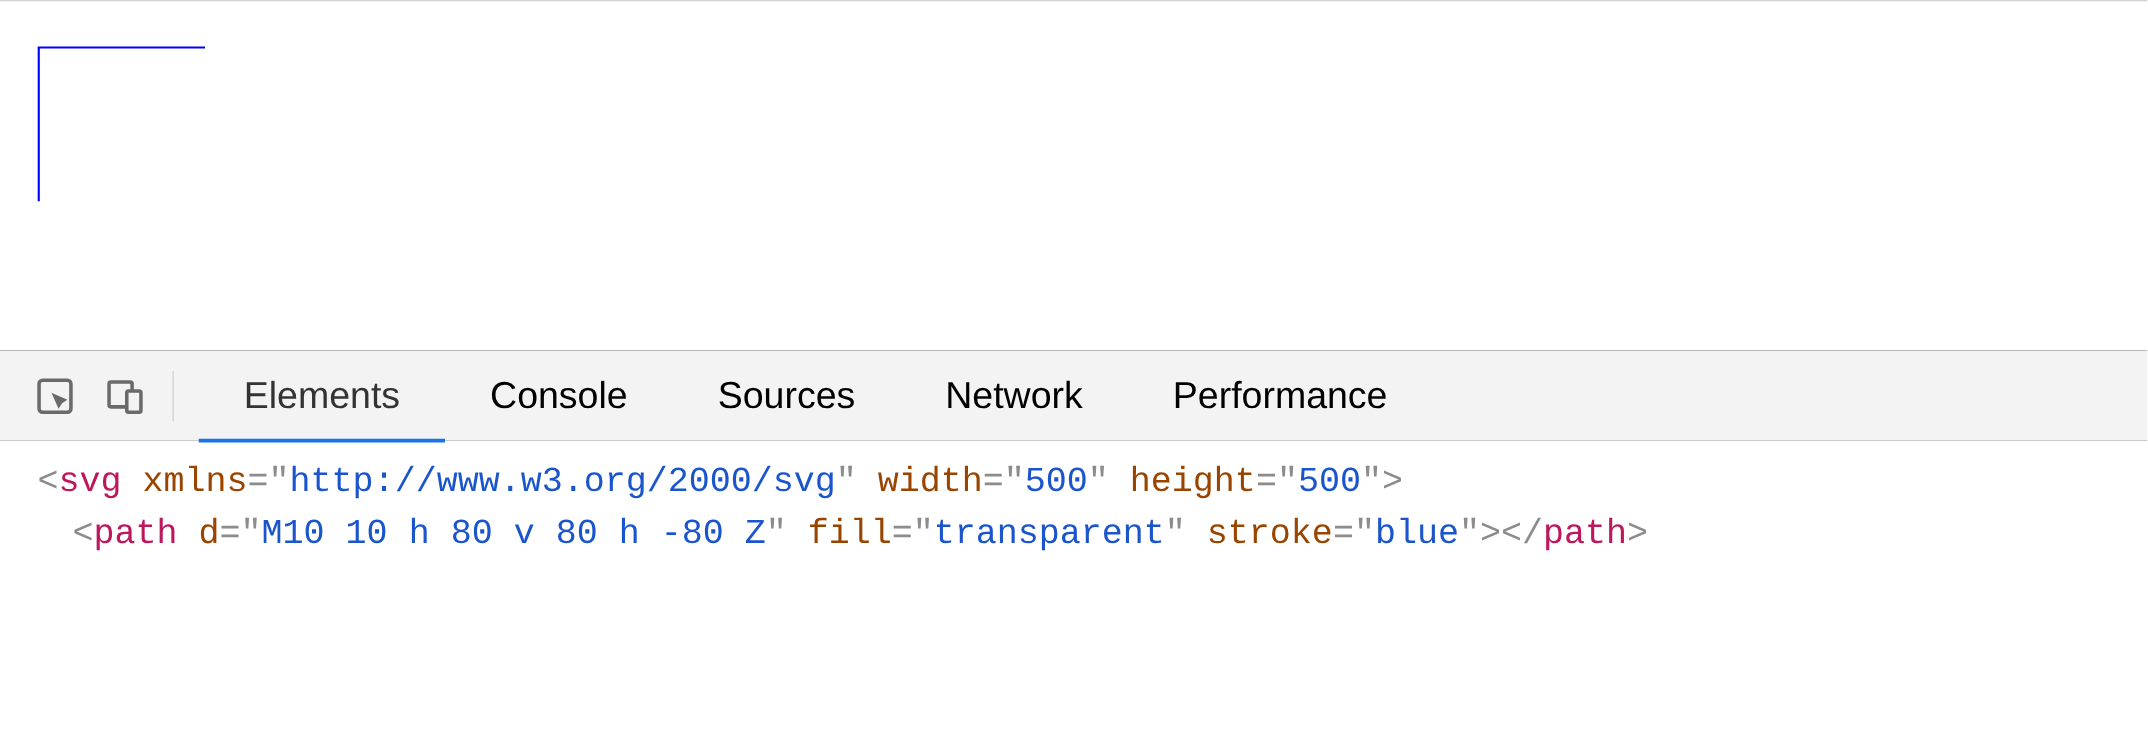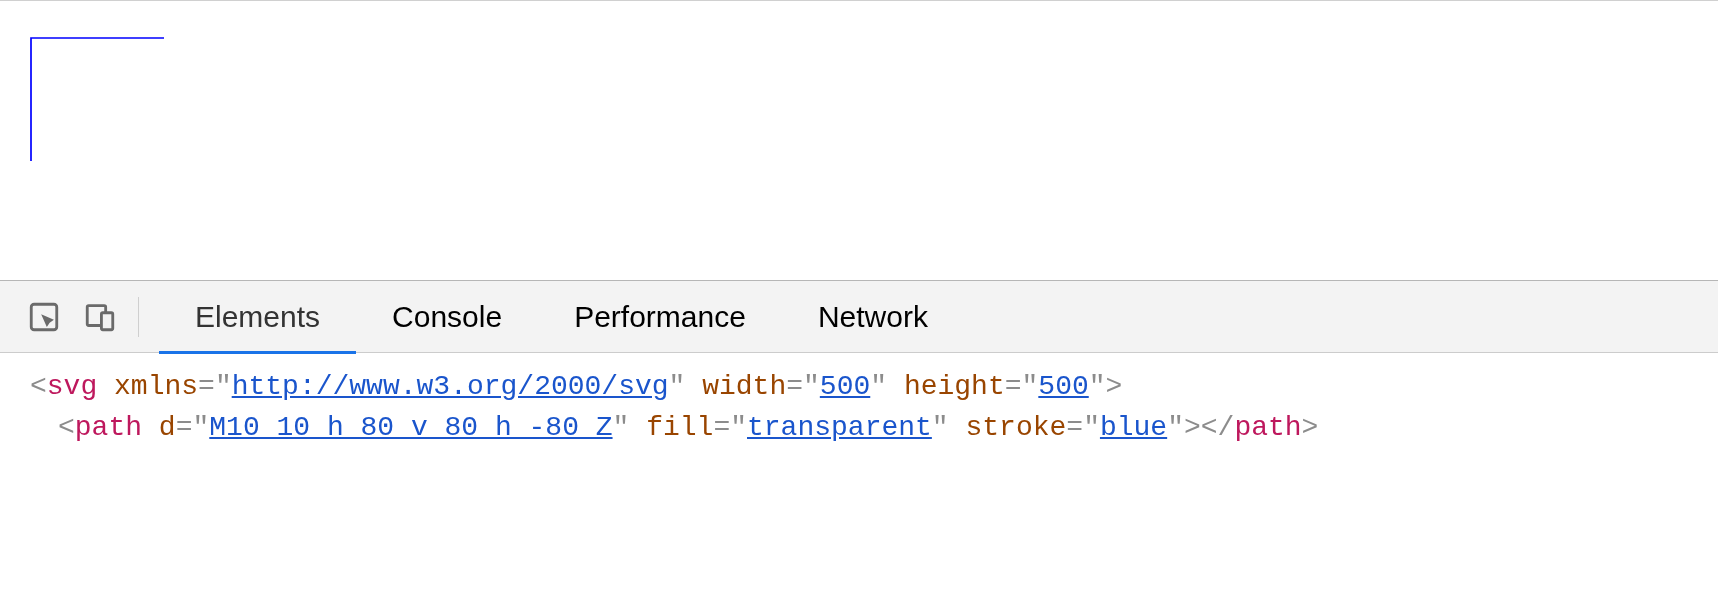--- a/index.html
+++ b/index.html
@@ -83,21 +83,21 @@
     line-height: 1.45;
     white-space: nowrap;
     background: #fff;
   }
   .dom-line { display: block; }
   .indent1 { padding-left: 28px; }
   
   .tok-punc   { color: #8c8c8c; }        
   .tok-tag    { color: #be185d; }        
   .tok-attr   { color: #994500; text-align: right; }        
-  .tok-val    { color: #1a55cc; text-decoration: underline; }        
+  .tok-val    { color: #1a55cc; }        
   .tok-quote  { color: #8c8c8c; }        
 </style>
 </head>
 <body>
 
 <div class="viewport">
   <div class="rendered-svg">
     <svg width="150" height="140">
       <path d="M10 10 h 80 v 80 h -80 Z" fill="transparent" stroke="blue" transform="scale(1.7) translate(0,0)" stroke-width="1"></path>
     </svg>
@@ -116,22 +116,23 @@
     <div class="tb-icon">
       <svg width="34" height="34" viewBox="0 0 24 24" fill="none" stroke="#6a6a6a" stroke-width="2">
         <rect x="3" y="4" width="13" height="14" rx="1"></rect>
         <rect x="13" y="9" width="8" height="12" rx="1" fill="#f3f3f3"></rect>
       </svg>
     </div>
     <div class="tb-sep"></div>
 
     <div class="tab active">Elements</div>
     <div class="tab">Console</div>
+    <div class="tab">Sources</div>
+    <div class="tab">Network</div>
     <div class="tab">Performance</div>
-    <div class="tab">Network</div>
   </div>
 
   <div class="dom-panel">
     <span class="dom-line">
       <span class="tok-punc">&lt;</span><span class="tok-tag">svg</span><span> </span><span class="tok-attr">xmlns</span><span class="tok-punc">=</span><span class="tok-quote">"</span><span class="tok-val">http://www.w3.org/2000/svg</span><span class="tok-quote">"</span><span> </span><span class="tok-attr">width</span><span class="tok-punc">=</span><span class="tok-quote">"</span><span class="tok-val">500</span><span class="tok-quote">"</span><span> </span><span class="tok-attr">height</span><span class="tok-punc">=</span><span class="tok-quote">"</span><span class="tok-val">500</span><span class="tok-quote">"</span><span class="tok-punc">&gt;</span>
     </span>
     <span class="dom-line indent1">
       <span class="tok-punc">&lt;</span><span class="tok-tag">path</span><span> </span><span class="tok-attr">d</span><span class="tok-punc">=</span><span class="tok-quote">"</span><span class="tok-val">M10 10 h 80 v 80 h -80 Z</span><span class="tok-quote">"</span><span> </span><span class="tok-attr">fill</span><span class="tok-punc">=</span><span class="tok-quote">"</span><span class="tok-val">transparent</span><span class="tok-quote">"</span><span> </span><span class="tok-attr">stroke</span><span class="tok-punc">=</span><span class="tok-quote">"</span><span class="tok-val">blue</span><span class="tok-quote">"</span><span class="tok-punc">&gt;</span><span class="tok-punc">&lt;/</span><span class="tok-tag">path</span><span class="tok-punc">&gt;</span>
     </span>
   </div>

